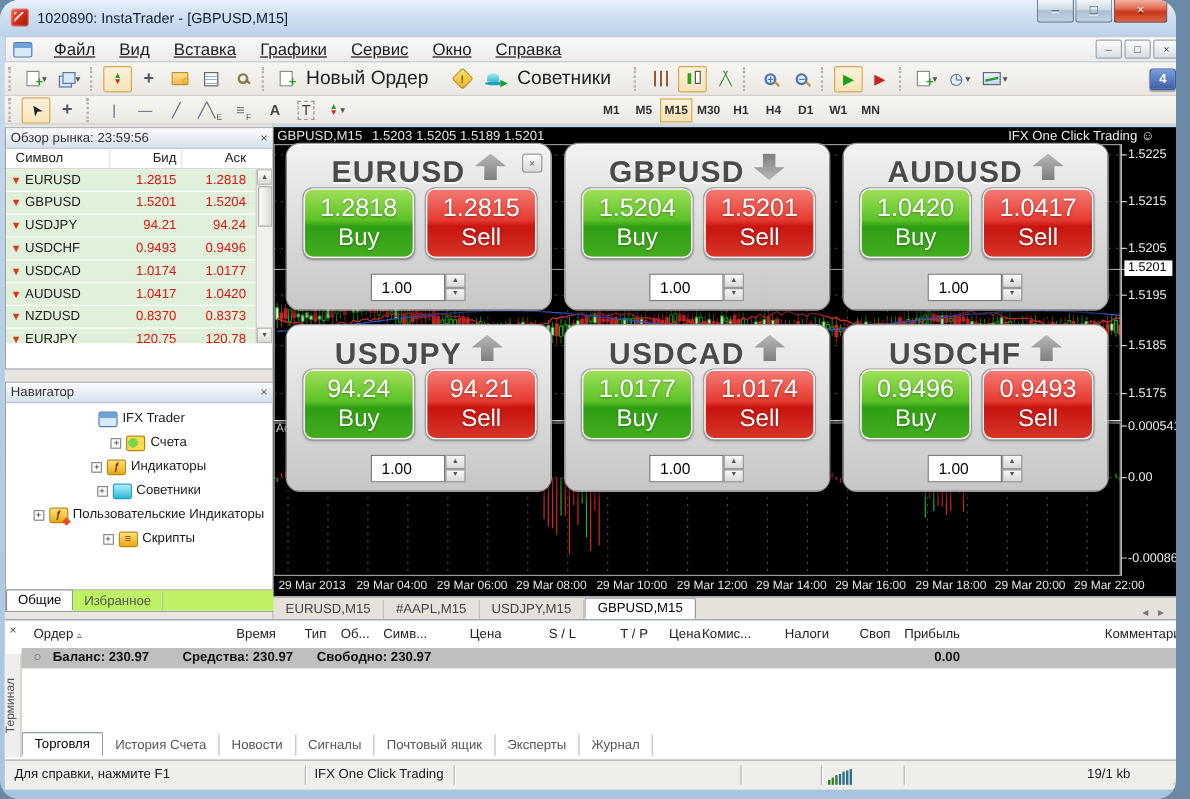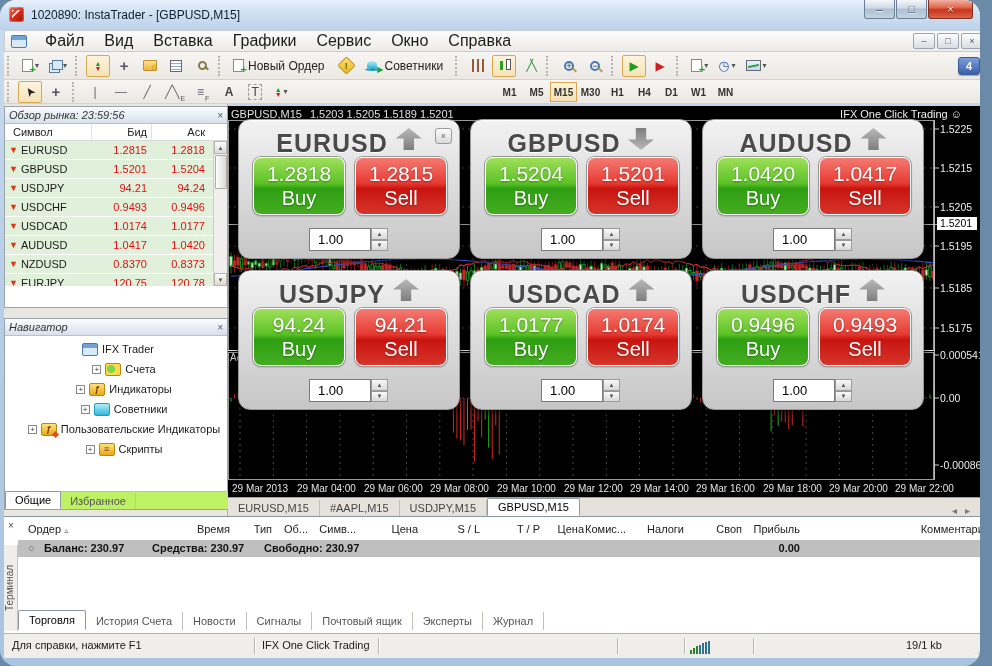--- a/index.html
+++ b/index.html
@@ -19,21 +19,21 @@
   .wbtn{width:31px;height:19px;border:1px solid #6d7f96;border-top:none;display:flex;align-items:center;justify-content:center;
     font-size:11px;color:#fff;background:linear-gradient(180deg,#f4f7fa 0%,#cdd8e4 45%,#aebfd2 50%,#c4d3e2 100%);
     color:#3a4a5d;text-shadow:0 1px 0 #fff;border-radius:0 0 3px 3px;margin-right:1px;}
   .wbtn.close{width:45px;color:#fff;text-shadow:0 1px 1px #5a0f06;
     background:linear-gradient(180deg,#f3b0a2 0%,#e06b52 40%,#c8351c 55%,#d8654a 100%);border-color:#7e3023;}
   
   .menubar{position:absolute;left:4px;top:30px;width:984px;height:22px;background:linear-gradient(180deg,#fbfbfa,#ecebe9);
     border:1px solid #c8cdd4;display:flex;align-items:center;}
   .menu-ico{width:16px;height:13px;margin:0 8px 0 6px;border:1px solid #4a7ab5;border-radius:2px;
     background:linear-gradient(180deg,#6fa3d8 0 4px,#d8e9f8 4px);}
-  .menu-item{padding:0 10px;font-size:16px;color:#1c1c1c;height:100%;display:flex;align-items:center;}
+  .menu-item{padding:0 10px;font-size:14px;color:#1c1c1c;height:100%;display:flex;align-items:center;text-decoration:underline;}
   .mdi-btns{margin-left:auto;display:flex;margin-right:4px;}
   .mdibtn{width:22px;height:16px;border:1px solid #9aa4b0;margin-left:2px;border-radius:2px;font-size:9px;color:#4a5562;
     background:linear-gradient(180deg,#fdfdfd,#d8dde3);display:flex;align-items:center;justify-content:center;}
   
   .tb{position:absolute;left:4px;width:984px;background:linear-gradient(180deg,#f7f5f2,#ebe8e3);
     border-bottom:1px solid #d5d1ca;display:flex;align-items:center;}
   .tb1{top:52px;height:28px;}
   .tb2{top:80px;height:24px;}
   .tsep{width:7px;height:20px;margin:0 3px;border-left:2px dotted #b8b3ab;}
   .tbtn{height:22px;min-width:24px;padding:0 3px;margin:0 1px;border:1px solid transparent;border-radius:2px;
@@ -45,21 +45,21 @@
   .sq2{width:12px;height:12px;position:relative;}
   .sq2::before,.sq2::after{content:"";position:absolute;width:9px;height:8px;border:1px solid #5a7a9a;background:#d8e8f6;}
   .sq2::before{left:0;top:3px;}.sq2::after{left:3px;top:0;}
   .updown{display:flex;flex-direction:column;line-height:5px;font-size:7px;}
   .updown .u{color:#1d9e1d;}.updown .d{color:#cc2020;}
   .folder{width:14px;height:11px;background:linear-gradient(180deg,#ffe28a,#f0b648);border:1px solid #c09030;border-radius:1px;position:relative;}
   .folder .st{position:absolute;right:-2px;bottom:-2px;font-size:8px;color:#f4c430;text-shadow:0 0 1px #8a6a10;}
   .termico{width:12px;height:12px;border:1px solid #667;background:repeating-linear-gradient(180deg,#fff 0 2px,#8cb0dc 2px 3px);}
   .mag{width:9px;height:9px;border:2px solid #8a7a4a;border-radius:50%;position:relative;}
   .mag::after{content:"";position:absolute;width:5px;height:2px;background:#8a7a4a;transform:rotate(45deg);right:-4px;bottom:-1px;}
-  .tlabel{font-size:12px;color:#222;margin:0 4px;white-space:nowrap;}
+  .tlabel{font-size:16px;color:#222;margin:0 11px;white-space:nowrap;}
   .diamond{width:13px;height:13px;transform:rotate(45deg);background:linear-gradient(135deg,#ffe070,#e8b820);
     border:1px solid #b8901a;border-radius:2px;display:flex;align-items:center;justify-content:center;}
   .diamond span{transform:rotate(-45deg);font-size:9px;font-weight:bold;color:#7a5a08;}
   .hat{width:16px;height:10px;position:relative;}
   .hat::before{content:"";position:absolute;left:2px;top:0;width:10px;height:7px;border-radius:50% 50% 0 0;
     background:linear-gradient(180deg,#aef0f8,#2fb8d8);}
   .hat::after{content:"";position:absolute;left:0;bottom:0;width:15px;height:3px;border-radius:50%;background:#1d9ec0;}
   .hat .play{position:absolute;right:-3px;bottom:-3px;font-size:8px;color:#17a017;}
   .bars3{width:13px;height:13px;background:repeating-linear-gradient(90deg,#9a5a3a 0 2px,transparent 2px 5px);}
   .candl{width:13px;height:13px;position:relative;}
@@ -81,21 +81,21 @@
   .glyph{font-size:12px;color:#667;}
   .subletter{font-size:7px;color:#555;margin-left:1px;align-self:flex-end;}
   .tfgroup{position:absolute;left:492px;top:2px;display:flex;}
   .tfbtn{width:27px;height:20px;margin:0;border:1px solid transparent;font-size:10px;font-weight:bold;color:#333;
     display:flex;align-items:center;justify-content:center;}
   .tfbtn.toggled{background:linear-gradient(180deg,#fdf3dc,#f3e0b2);border-color:#d8a850;}
   
   .leftcol{position:absolute;left:4px;top:104px;width:224px;height:412px;background:#e9e6e0;border-right:1px solid #b5b1aa;}
   .panel{position:absolute;left:0;width:224px;background:#fff;border:1px solid #9aa2ac;}
   .phead{height:17px;background:linear-gradient(180deg,#fbfcfe,#d7e0ec);border-bottom:1px solid #b8c0cc;
-    display:flex;align-items:center;font-size:11px;color:#333;padding:0 4px;font-style:italic;}
+    display:flex;align-items:center;font-size:11px;color:#333;padding:0 4px;}
   .phead .x{margin-left:auto;font-size:10px;color:#555;}
   .mw{top:2px;height:202px;}
   .mw-cols{display:flex;height:17px;border-bottom:1px solid #d8d8d8;font-size:11px;color:#222;align-items:center;}
   .mw-cols .c1{width:86px;padding-left:8px;}
   .mw-cols .c2{width:60px;text-align:right;border-left:1px solid #e2e2e2;height:100%;line-height:17px;padding-right:4px;}
   .mw-cols .c3{width:58px;text-align:right;border-left:1px solid #e2e2e2;height:100%;line-height:17px;padding-right:4px;}
   .mw-list{height:145px;overflow:hidden;position:relative;}
   .mw-row{display:flex;height:19px;align-items:center;background:#e0f0da;border-bottom:1px solid #fff;font-size:11px;}
   .mw-row .sym{width:86px;padding-left:4px;color:#1a1a1a;display:flex;align-items:center;gap:3px;}
   .mw-row .arr{color:#e03510;font-size:9px;}
@@ -1316,21 +1316,21 @@
       <span class="thcell" style="left:10px"><span>Ордер</span> <span class="sortg">▵</span></span>
       <span class="thcell" style="left:132px;width:80px;text-align:right">Время</span>
       <span class="thcell" style="left:214px;width:40px;text-align:right">Тип</span>
       <span class="thcell" style="left:250px;width:40px;text-align:right">Об...</span>
       <span class="thcell" style="left:288px;width:50px;text-align:right">Симв...</span>
       <span class="thcell" style="left:340px;width:60px;text-align:right">Цена</span>
       <span class="thcell" style="left:404px;width:58px;text-align:right">S / L</span>
       <span class="thcell" style="left:464px;width:58px;text-align:right">T / P</span>
       <span class="thcell" style="left:524px;width:42px;text-align:right">Цена</span>
       <span class="thcell" style="left:558px;width:50px;text-align:right">Комис...</span>
-      <span class="thcell" style="left:606px;width:60px;text-align:right">Налоги</span>
+      <span class="thcell" style="left:636px;width:60px;">Налоги</span>
       <span class="thcell" style="left:674px;width:50px;text-align:right">Своп</span>
       <span class="thcell" style="left:722px;width:60px;text-align:right">Прибыль</span>
       <span class="thcell" style="left:822px;width:150px;text-align:right">Комментарий</span>
     </div>
     <div class="balrow">
       <span class="ic" style="left:10px">○</span>
       <span style="left:26px">Баланс: 230.97</span>
       <span style="left:134px">Средства: 230.97</span>
       <span style="left:246px">Свободно: 230.97</span>
       <span style="left:722px;width:60px;text-align:right">0.00</span>

